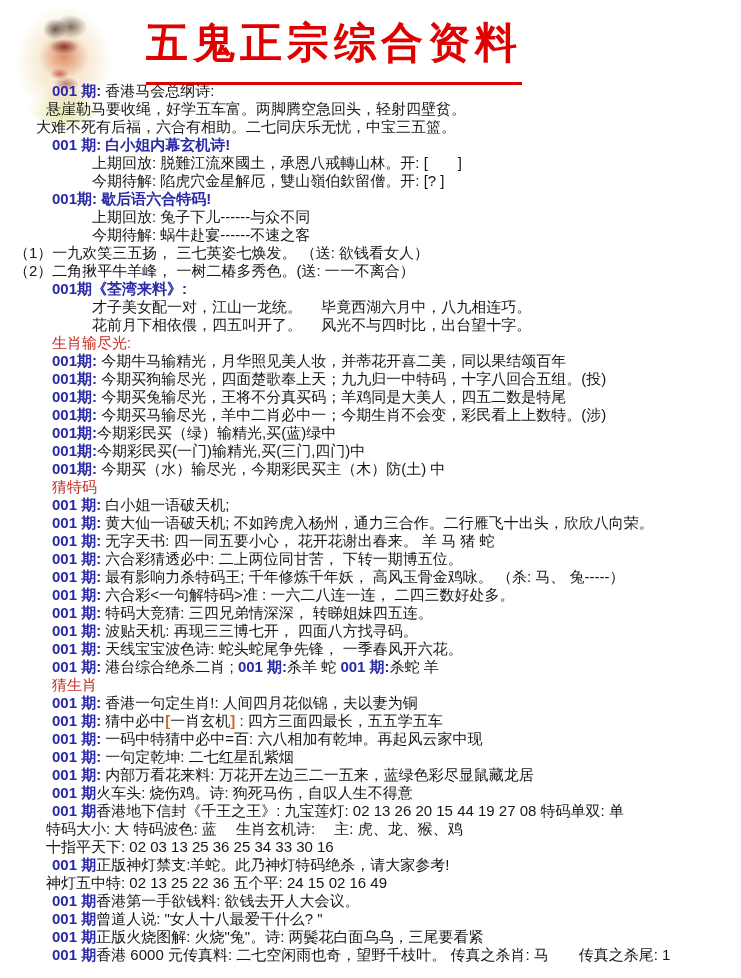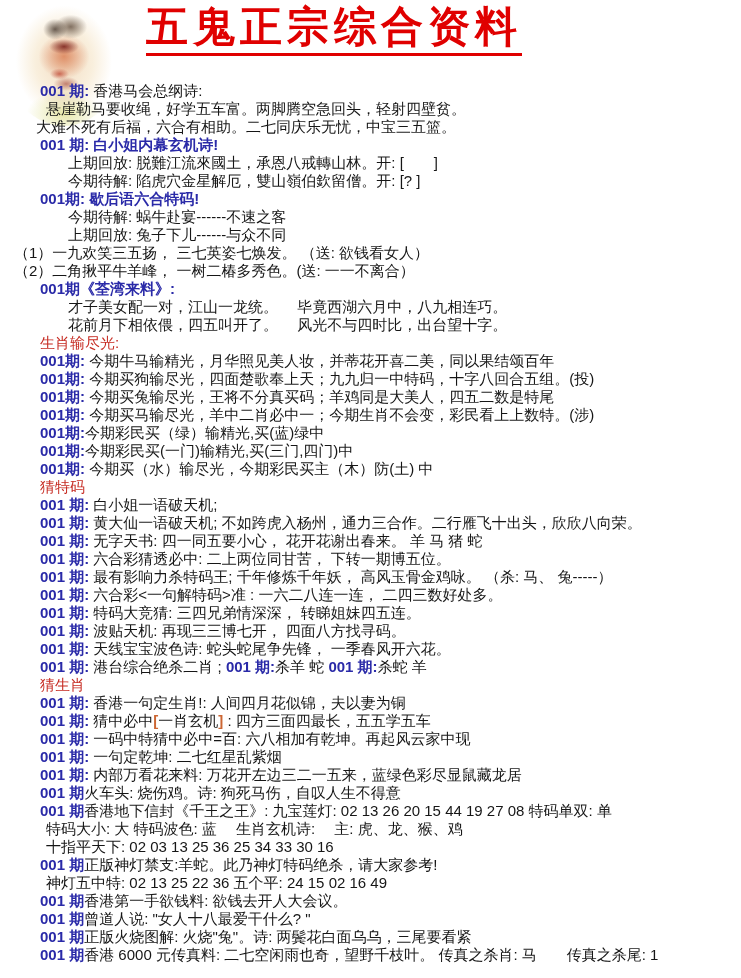--- a/index.html
+++ b/index.html
@@ -11,49 +11,49 @@
       radial-gradient(ellipse 20px 10px at 50% 36%, rgba(120,30,25,0.85), rgba(120,30,25,0) 75%),
       radial-gradient(ellipse 16px 14px at 42% 22%, rgba(70,55,45,0.8), rgba(70,55,45,0) 75%),
       radial-gradient(ellipse 22px 16px at 56% 20%, rgba(90,70,55,0.75), rgba(90,70,55,0) 75%),
       radial-gradient(ellipse 12px 7px at 46% 58%, rgba(190,70,50,0.75), rgba(190,70,50,0) 80%),
       radial-gradient(ellipse 16px 9px at 52% 66%, rgba(160,60,45,0.6), rgba(160,60,45,0) 80%),
       radial-gradient(ellipse 30px 26px at 50% 44%, rgba(222,140,100,0.95), rgba(222,140,100,0) 85%),
       radial-gradient(ellipse 26px 16px at 50% 76%, rgba(235,225,195,0.95), rgba(235,225,195,0) 85%),
       radial-gradient(ellipse 44px 26px at 50% 90%, rgba(228,228,160,0.9), rgba(228,228,160,0) 85%),
       radial-gradient(ellipse 48px 56px at 50% 48%, #f2dcc2 0%, #f9efdd 60%, #ffffff 100%);
   }
-  .title{position:absolute;left:146px;top:4px;margin:0;display:inline-block;
+  .title{position:absolute;left:146px;top:20px;margin:0;display:inline-block;
     font-family:"Liberation Serif",serif;font-weight:bold;font-size:42px;letter-spacing:5px;
-    color:var(--c-title_red);border-bottom:3px solid var(--c-title_red);padding-bottom:3px;line-height:1.1;}
+    color:var(--c-title_red);border-bottom:3px solid var(--c-title_red);padding-bottom:16px;line-height:1.1;}
   .lines{position:absolute;left:0;top:82px;width:741px;}
   .line{height:18px;line-height:18px;font-size:15px;white-space:nowrap;color:var(--c-body_text);}
-  .lv0{padding-left:14px}.lv1{padding-left:40px}.lv2{padding-left:36px}
-  .lv3{padding-left:46px}.lv4{padding-left:68px}
+  .lv0{padding-left:14px}.lv1{padding-left:52px}.lv2{padding-left:36px}
+  .lv3{padding-left:46px}.lv4{padding-left:92px}
   .seg-p{color:var(--c-period_blue);font-weight:bold;}
   .seg-n{color:var(--c-period_blue);font-weight:bold;}
   .seg-k{color:var(--c-body_text);}
   .seg-r{color:var(--c-header_red);font-weight:normal;}
   .seg-o{color:var(--c-bracket_orange);font-weight:bold;}
 </style>
 </head>
 <body>
 
 <div class="page">
   <div class="avatar"></div>
   <h1 class="title">五鬼正宗综合资料</h1>
   <div class="lines">
       <div class="line lv1"><span class="seg-p">001 期: </span><span class="seg-k">香港马会总纲诗:</span></div>
       <div class="line lv3"><span class="seg-k">悬崖勒马要收绳，好学五车富。两脚腾空急回头，轻射四壁贫。</span></div>
       <div class="line lv2"><span class="seg-k">大难不死有后福，六合有相助。二七同庆乐无忧，中宝三五篮。</span></div>
       <div class="line lv1"><span class="seg-n">001 期: 白小姐内幕玄机诗!</span></div>
       <div class="line lv4"><span class="seg-k">上期回放: 脱難江流來國土，承恩八戒轉山林。开: [　　]</span></div>
       <div class="line lv4"><span class="seg-k">今期待解: 陷虎穴金星解厄，雙山嶺伯欽留僧。开: [? ]</span></div>
       <div class="line lv1"><span class="seg-n">001期: 歇后语六合特码!</span></div>
+      <div class="line lv4"><span class="seg-k">上期回放: 兔子下儿------与众不同</span></div>
       <div class="line lv4"><span class="seg-k">今期待解: 蜗牛赴宴------不速之客</span></div>
-      <div class="line lv4"><span class="seg-k">上期回放: 兔子下儿------与众不同</span></div>
       <div class="line lv0"><span class="seg-k">（1）一九欢笑三五扬， 三七英姿七焕发。 （送: 欲钱看女人）</span></div>
       <div class="line lv0"><span class="seg-k">（2）二角揪平牛羊峰， 一树二椿多秀色。(送: 一一不离合）</span></div>
       <div class="line lv1"><span class="seg-n">001期《荃湾来料》:</span></div>
       <div class="line lv4"><span class="seg-k">才子美女配一对，江山一龙统。　 毕竟西湖六月中，八九相连巧。</span></div>
       <div class="line lv4"><span class="seg-k">花前月下相依偎，四五叫开了。　 风光不与四时比，出台望十字。</span></div>
       <div class="line lv1"><span class="seg-r">生肖输尽光:</span></div>
       <div class="line lv1"><span class="seg-p">001期: </span><span class="seg-k">今期牛马输精光，月华照见美人妆，并蒂花开喜二美，同以果结颂百年</span></div>
       <div class="line lv1"><span class="seg-p">001期: </span><span class="seg-k">今期买狗输尽光，四面楚歌奉上天；九九归一中特码，十字八回合五组。(投)</span></div>
       <div class="line lv1"><span class="seg-p">001期: </span><span class="seg-k">今期买兔输尽光，王将不分真买码；羊鸡同是大美人，四五二数是特尾</span></div>
       <div class="line lv1"><span class="seg-p">001期: </span><span class="seg-k">今期买马输尽光，羊中二肖必中一；今期生肖不会变，彩民看上上数特。(涉)</span></div>

